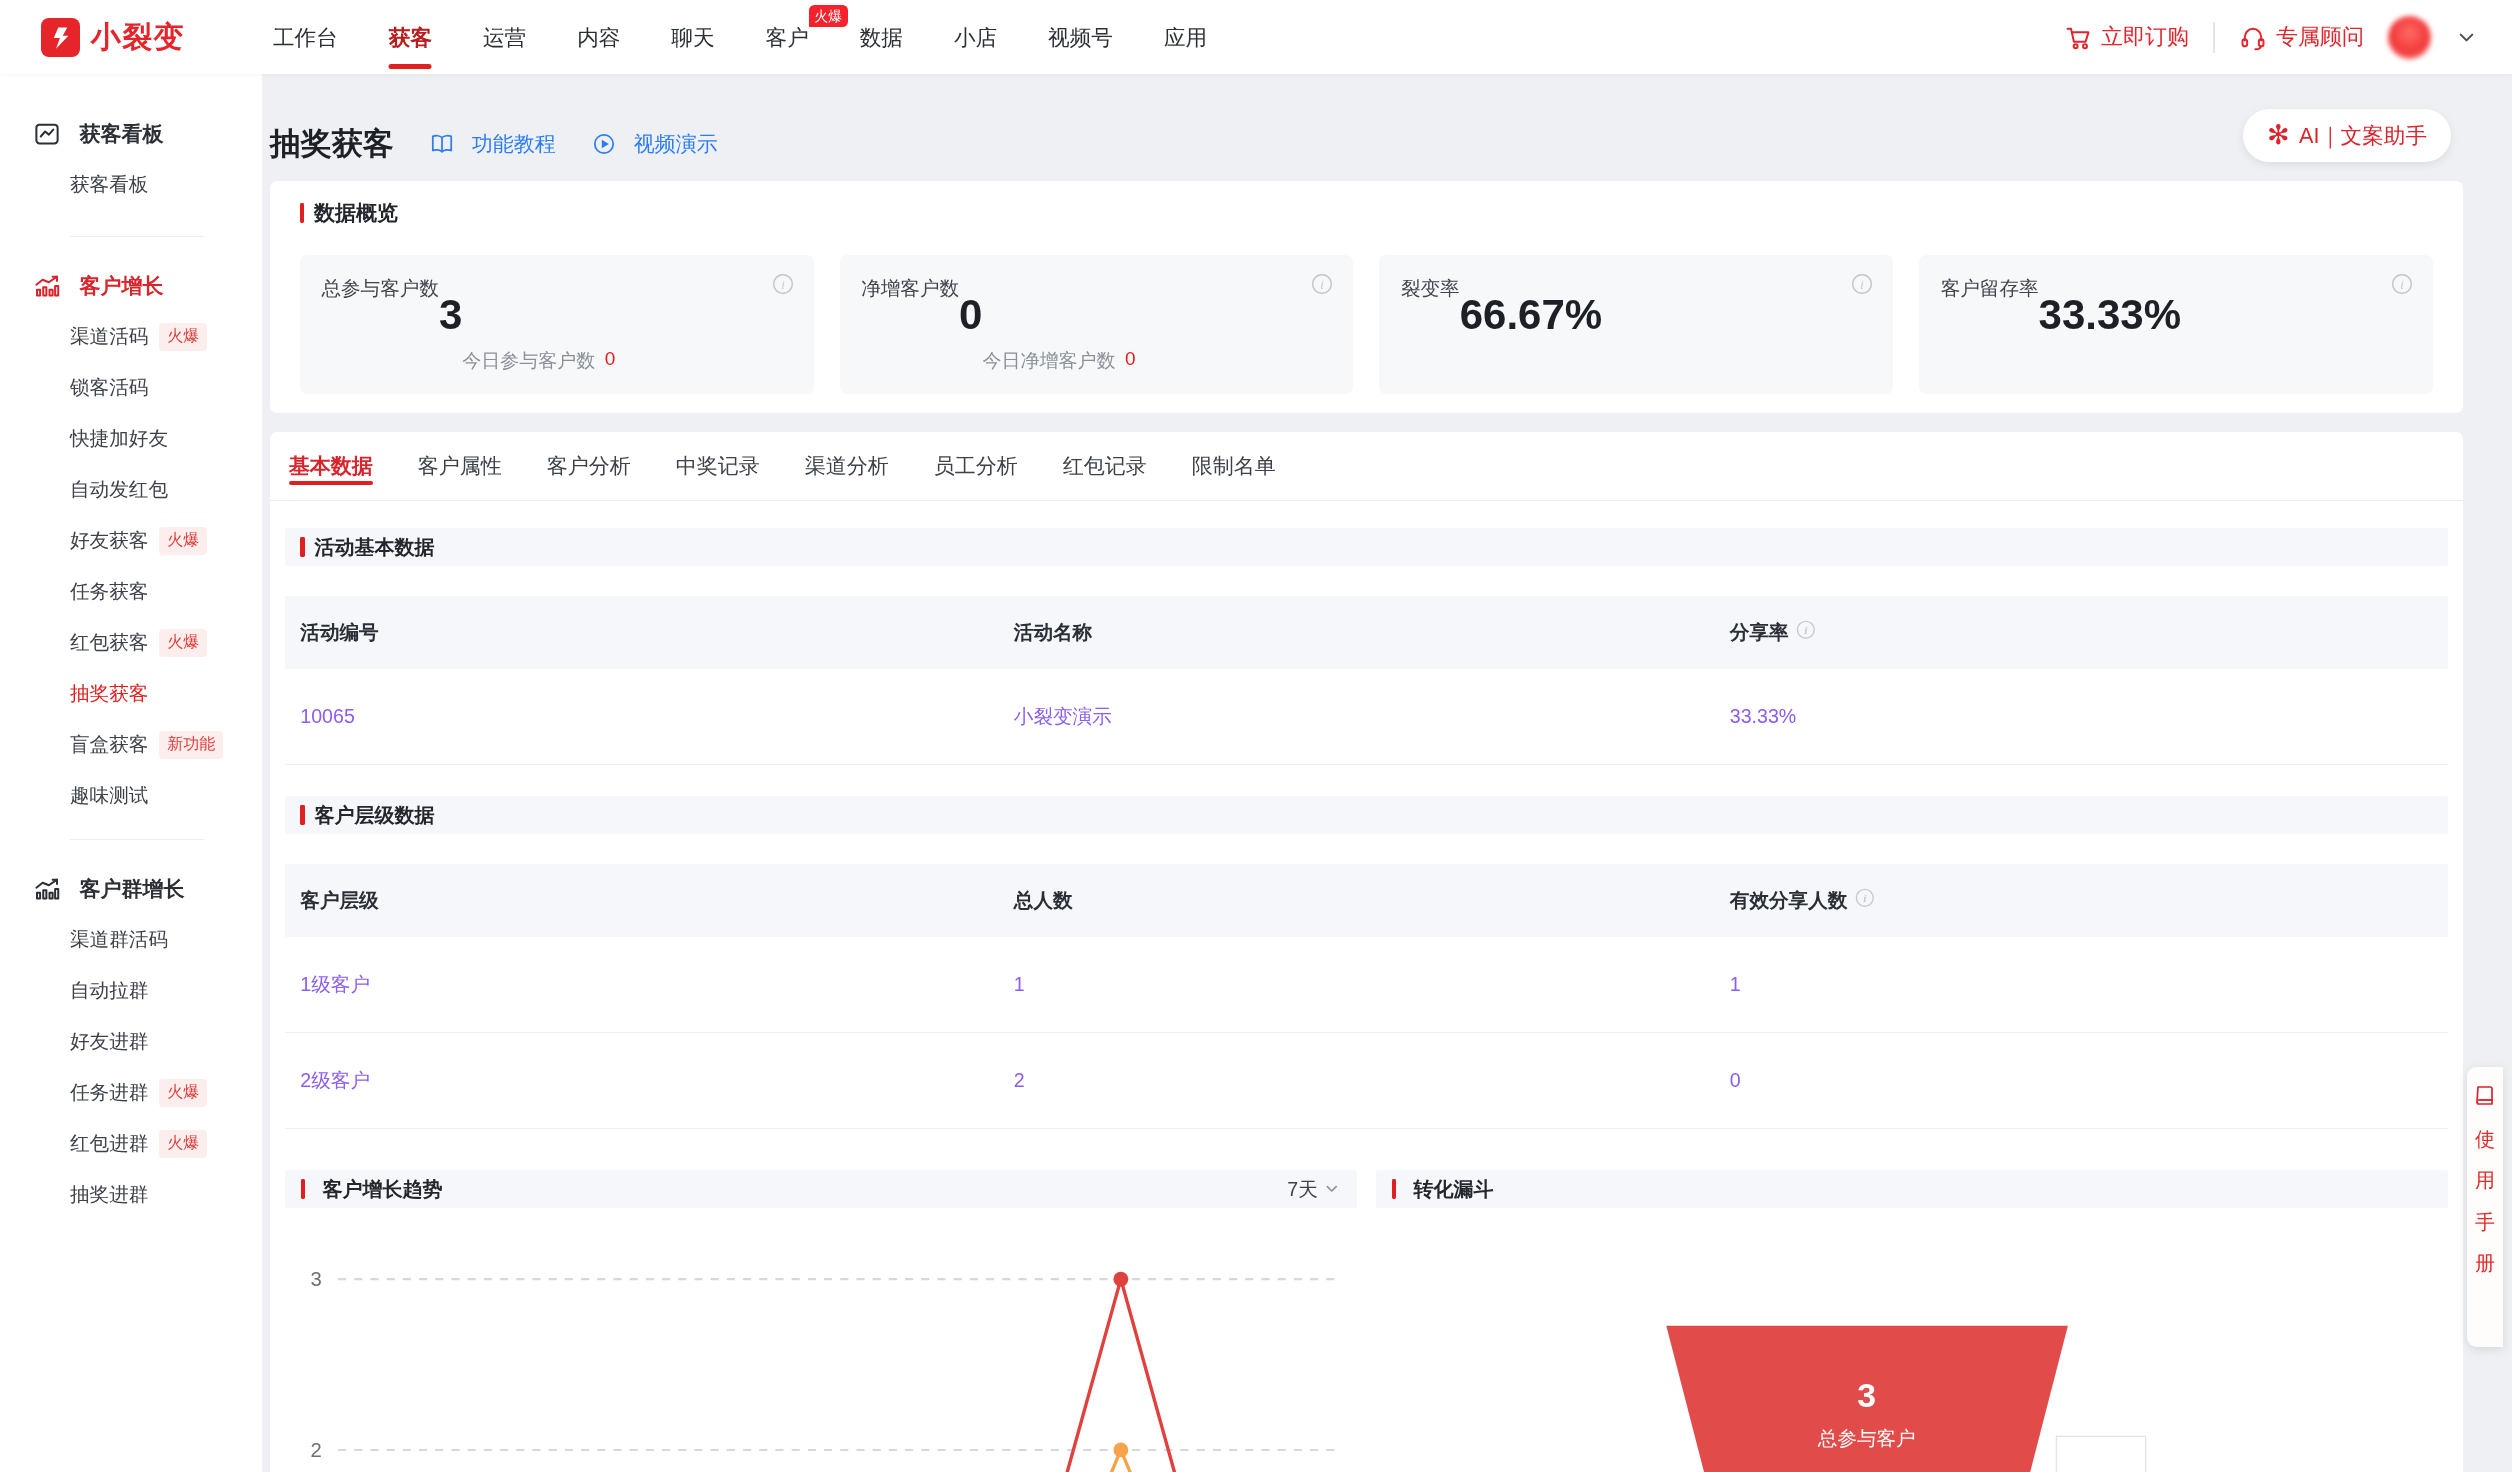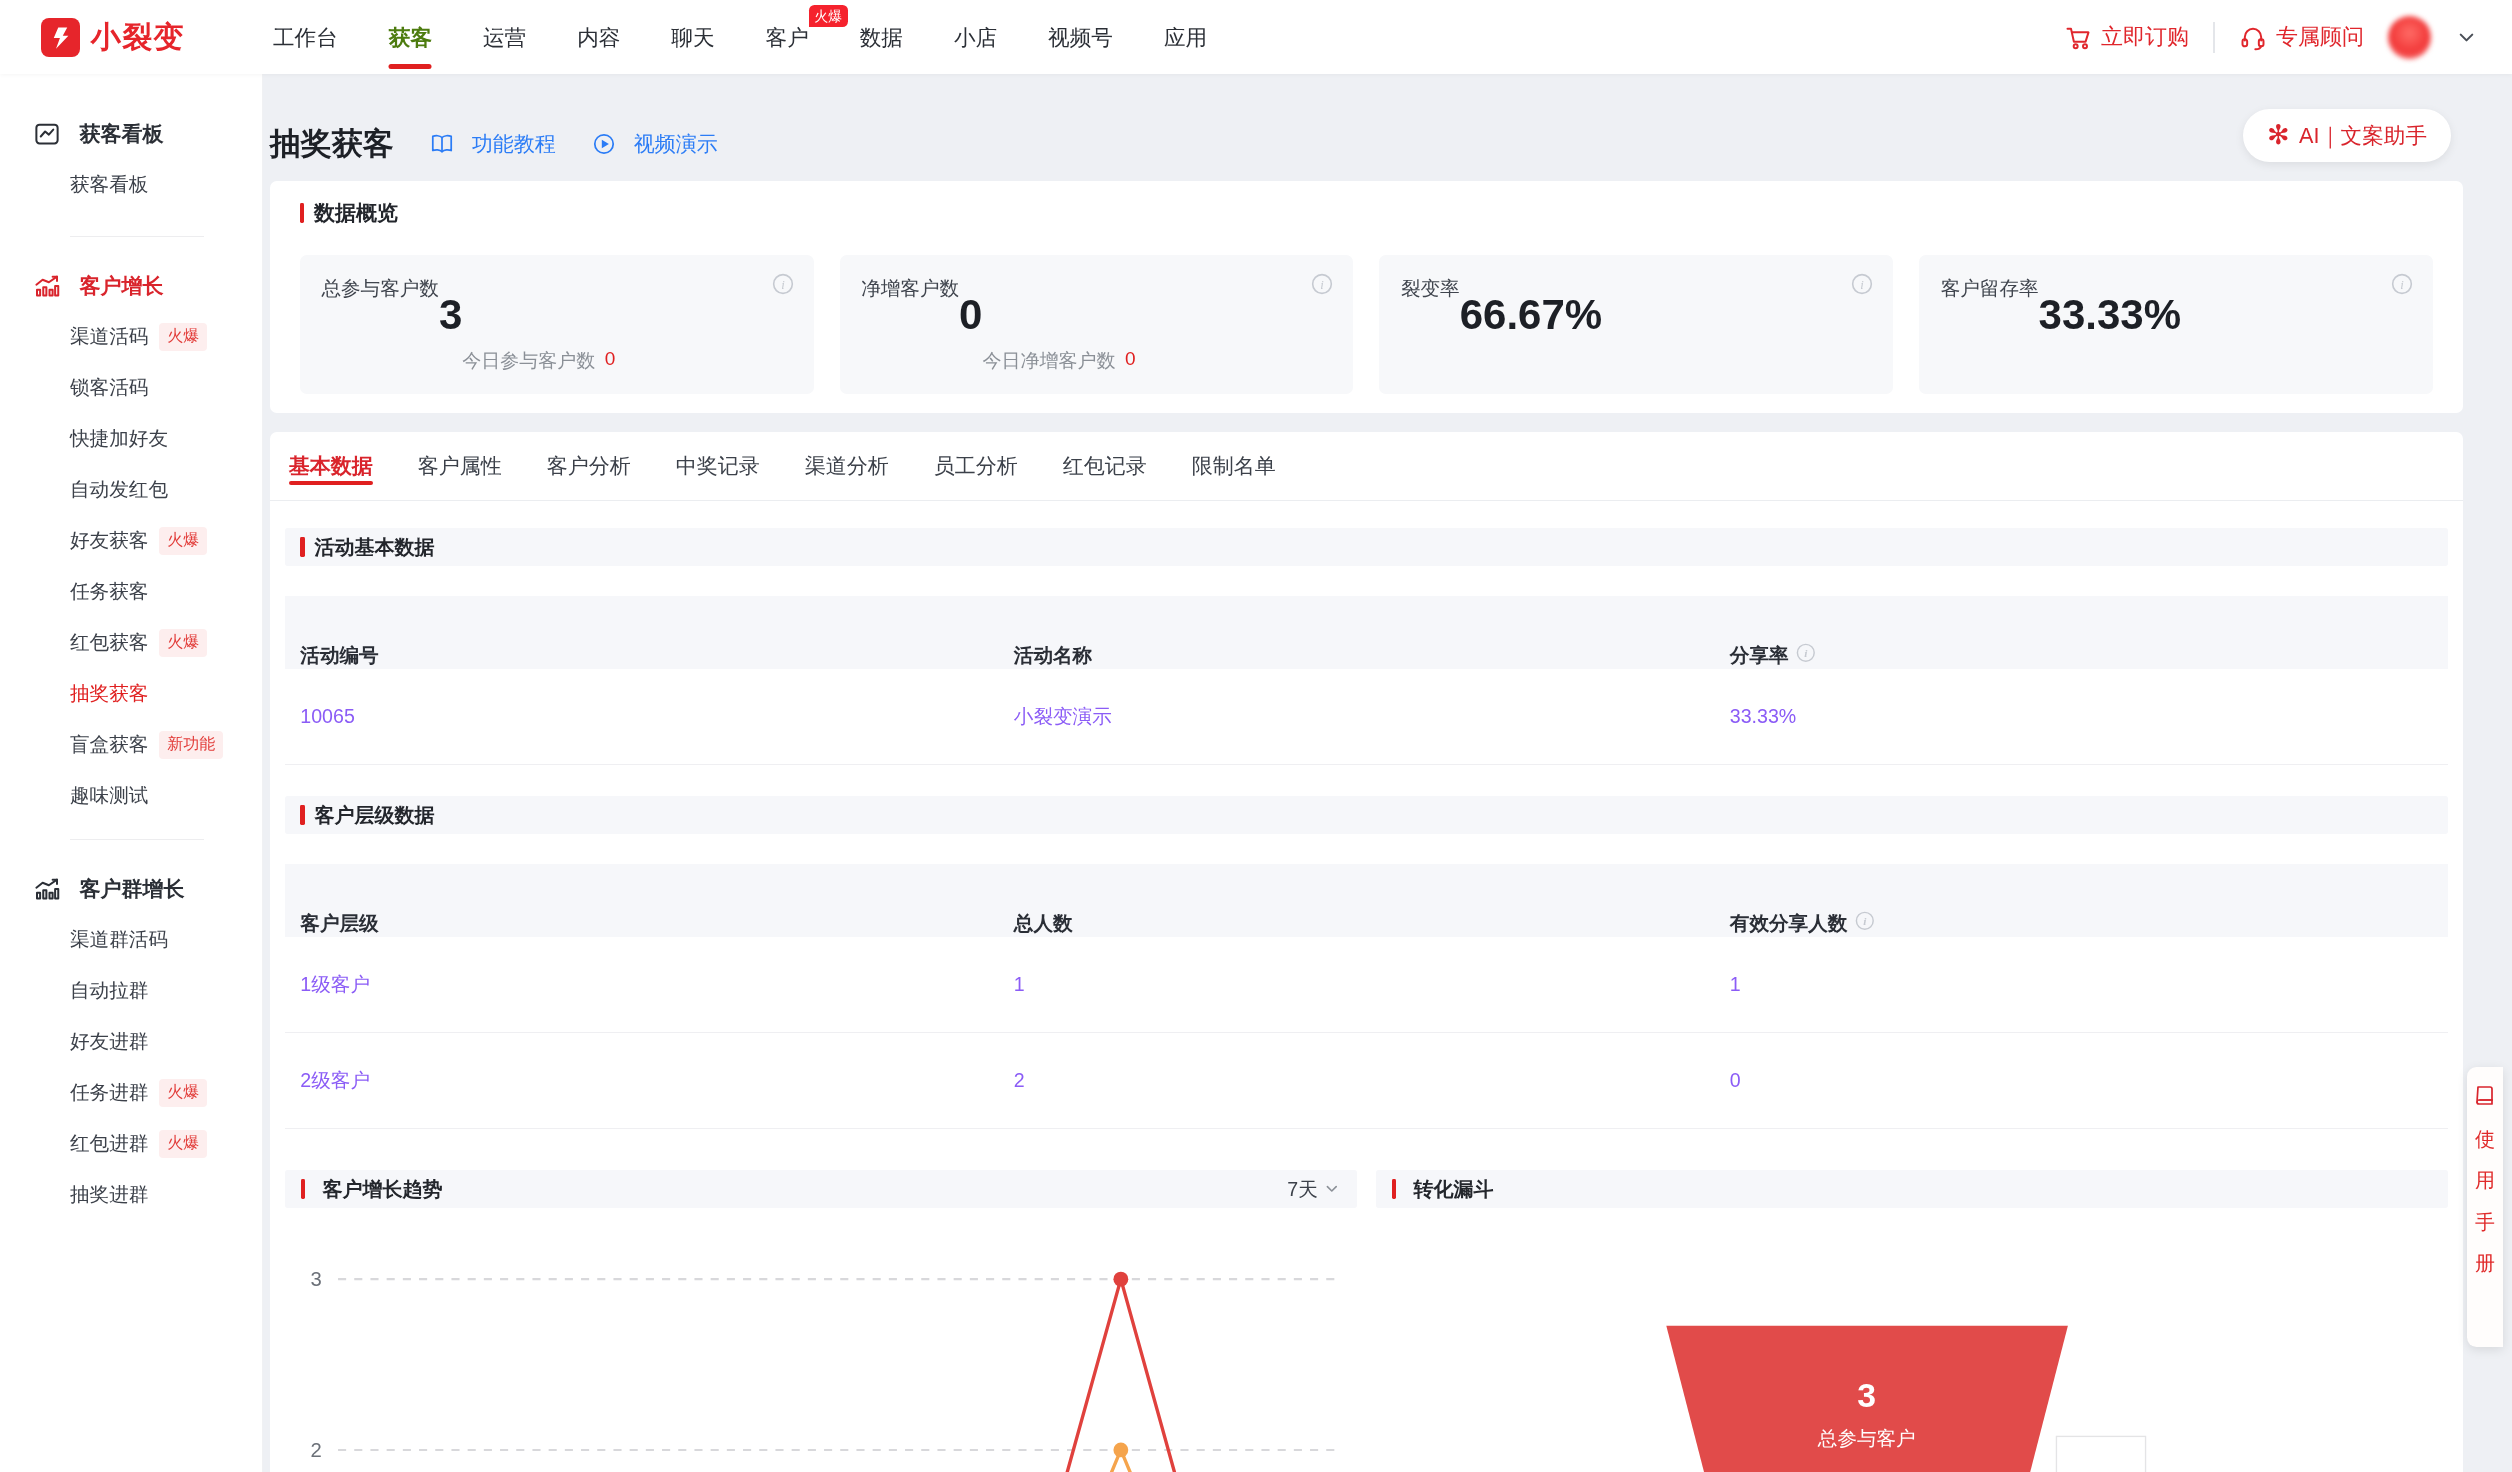--- a/index.html
+++ b/index.html
@@ -14,21 +14,21 @@
     background:#fff; display:flex; align-items:center;
     box-shadow:0 1.4px 5.4px rgba(0,0,0,.06); z-index:30;
   }
   .logo { display:flex; align-items:center; gap:10.8px; margin-left:41px; }
   .logo-badge { width:39px; height:39px; background:#e6252b; border-radius:8px;
     display:flex; align-items:center; justify-content:center; }
   .logo-name { color:#e6252b; font-size:30px; font-weight:bold; letter-spacing:1.4px; }
   .nav-items { display:flex; align-items:center; gap:51px; margin-left:88px; height:100%; }
   .nav-item { position:relative; font-size:21.6px; color:#2b2f36; height:100%;
     display:flex; align-items:center; cursor:pointer; }
-  .nav-item.active { color:#4d7c0f; font-weight:bold; }
+  .nav-item.active { color:#b91c1c; font-weight:bold; }
   .nav-item.active::after { content:""; position:absolute; left:50%; transform:translateX(-50%);
     bottom:5.4px; width:43px; height:4.7px; background:#e02020; border-radius:2.7px; }
   .nav-badge { position:absolute; top:5.4px; right:-39px; background:#f5222d; color:#fff;
     font-size:14px; line-height:1; padding:4px 5.4px; border-radius:5.4px 5.4px 5.4px 0; font-weight:normal; }
   .nav-right { margin-left:auto; margin-right:34px; display:flex; align-items:center; gap:24px; }
   .nav-link-red { display:flex; align-items:center; gap:9.5px; color:#e0262c; font-size:22px; cursor:pointer; }
   .nav-divider { width:1.4px; height:31px; background:#e4e6ea; }
   .avatar { width:43px; height:43px; border-radius:50%;
     background:radial-gradient(circle at 50% 40%, #ff6b66 0%, #f23a3a 55%, #fb8d8d 100%);
     filter:blur(2.7px); }
@@ -70,21 +70,21 @@
     border-bottom:1.4px solid #ebedf0; }
   .tab { position:relative; font-size:21px; color:#3c414a; height:100%; display:flex;
     align-items:center; cursor:pointer; }
   .tab.active { color:#d9242c; font-weight:bold; }
   .tab.active::after { content:""; position:absolute; left:0; right:0; bottom:-1.4px; height:4.7px;
     background:#e02020; border-radius:2px; }
   .band { margin:0 15px; height:38px; background:#f6f7fa; border-radius:2.7px;
     display:flex; align-items:center; gap:9.5px; padding:0 15.5px; font-size:20px; font-weight:bold; }
   .band-basic { margin-top:27px; }
   .thead { margin:30px 15px 0 15px; height:73px; background:#f6f7fa; display:flex;
-    align-items:flex-end; font-size:19.6px; font-weight:bold; color:#2a2e36; }
+    align-items:center; font-size:19.6px; font-weight:bold; color:#2a2e36; }
   .trow { margin:0 15px; height:96px; display:flex; align-items:center; font-size:19.6px;
     color:#8b5cf6; border-bottom:1.4px solid #efeff2; background:#fff; }
   .col1 { width:729px; padding-left:15.5px; display:flex; align-items:center; gap:6.8px; }
   .col2 { width:716px; display:flex; align-items:center; gap:6.8px; }
   .col3 { flex:1; display:flex; align-items:center; gap:6.8px; }
   .band-level { margin-top:31px; }
   .chart-bands { display:flex; margin:41px 15px 0 15px; gap:19px; }
   .chart-band { height:38px; background:#f6f7fa; border-radius:2.7px; display:flex; align-items:center;
     gap:17px; padding:0 16px; font-size:20px; font-weight:bold; }
   .chart-band.left { width:1072px; }

